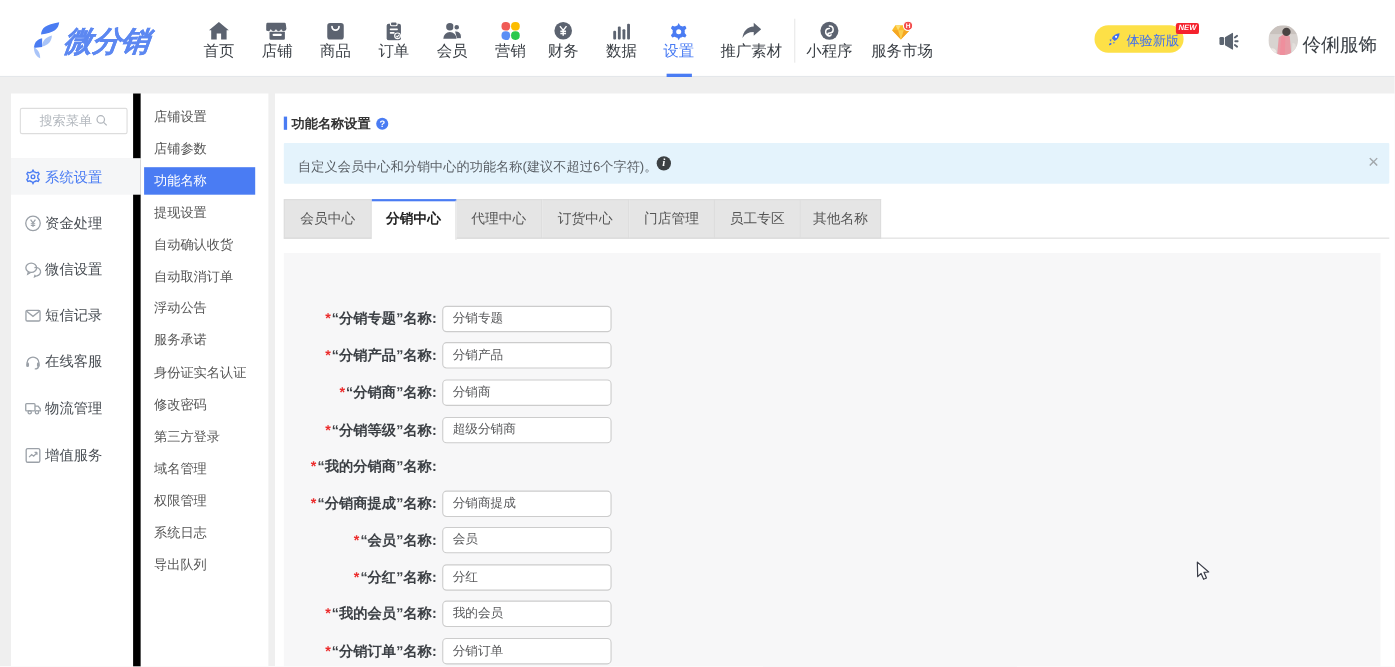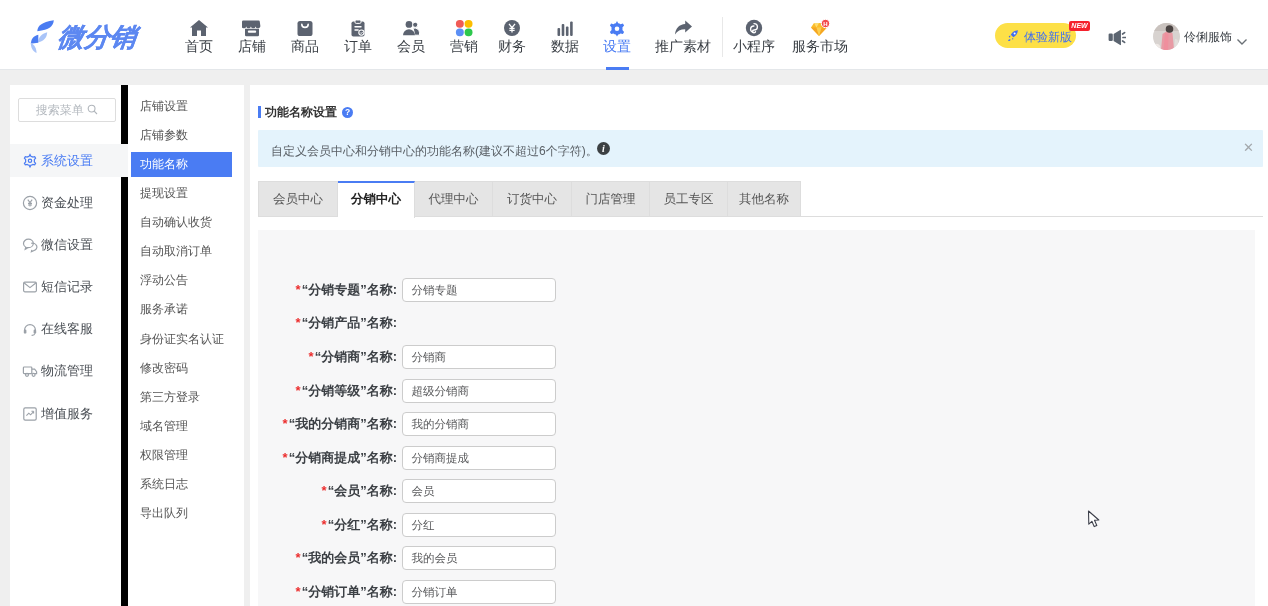--- a/index.html
+++ b/index.html
@@ -19,21 +19,21 @@
 #logo { position:absolute; left:30px; top:19.5px; }
 #logotext { position:absolute; left:58px; top:20px; font-size:26px; font-weight:900; font-style:italic; color:#5d88f1; white-space:nowrap; transform:skewX(-7deg); -webkit-text-stroke:0.3px #5d88f1; }
 
 
 #pill { position:absolute; left:995px; top:23px; width:81px; height:25px; background:#fde047; border-radius:13px; }
 #pill .picon { position:absolute; left:11px; top:5px; }
 #pill .ptxt { position:absolute; left:29px; top:6px; font-size:12px; color:#3f6ef2; white-space:nowrap; }
 #newbadge { position:absolute; left:1069px; top:21px; width:21px; height:10px; background:#f5222d; border-radius:2px; color:#fff; font-size:7px; font-weight:bold; font-style:italic; text-align:center; line-height:10px; }
 #speaker { position:absolute; left:1108px; top:29px; }
 #avatar { position:absolute; left:1153px; top:23px; width:27px; height:27px; border-radius:50%; overflow:hidden; }
-#uname { position:absolute; left:1184px; top:28.5px; font-size:12px; color:#3a3f45;text-align:center; }
+#uname { position:absolute; left:1184px; top:28.5px; font-size:17px; color:#3a3f45;text-align:center; }
 #uchev { position:absolute; left:1236px; top:32px; }
 
 
 #pagebg { position:absolute; left:0; top:70px; width:1268px; height:536px; background:#efefef; }
 #col1 { position:absolute; left:10px; top:85px; width:118px; height:521px; background:#fff; border-right:7px solid #000000; }
 #col2 { position:absolute; left:128px; top:85px; width:116px; height:521px; background:#fff; }
 #main { position:absolute; left:250px; top:85px; width:1018px; height:521px; background:#fff;padding-left:36px; }
 
 
 #searchbox { position:absolute; left:8px; top:13px; width:98px; height:24px; border:1px solid #ddd; border-radius:2px; background:#fff; color:#b4b9bf; font-size:12px; text-align:center; line-height:22px; }
@@ -314,32 +314,32 @@
     <div class="tab" style="width:73px;">其他名称</div>
   </div>
   <div id="tabline"></div>
   <div id="graypanel">
     <div class="frow" style="top:48px;">
         <span class="flabel"><span class="req">*</span>“分销专题”名称:</span>
         <span class="finput">分销专题</span>
       </div>
     <div class="frow" style="top:81px;">
         <span class="flabel"><span class="req">*</span>“分销产品”名称:</span>
+        <span class="finput">分销产品</span>
       </div>
     <div class="frow" style="top:115px;">
         <span class="flabel"><span class="req">*</span>“分销商”名称:</span>
         <span class="finput">分销商</span>
       </div>
     <div class="frow" style="top:149px;">
         <span class="flabel"><span class="req">*</span>“分销等级”名称:</span>
         <span class="finput">超级分销商</span>
       </div>
     <div class="frow" style="top:182px;">
         <span class="flabel"><span class="req">*</span>“我的分销商”名称:</span>
-        <span class="finput">我的分销商</span>
       </div>
     <div class="frow" style="top:216px;">
         <span class="flabel"><span class="req">*</span>“分销商提成”名称:</span>
         <span class="finput">分销商提成</span>
       </div>
     <div class="frow" style="top:249px;">
         <span class="flabel"><span class="req">*</span>“会员”名称:</span>
         <span class="finput">会员</span>
       </div>
     <div class="frow" style="top:283px;">

